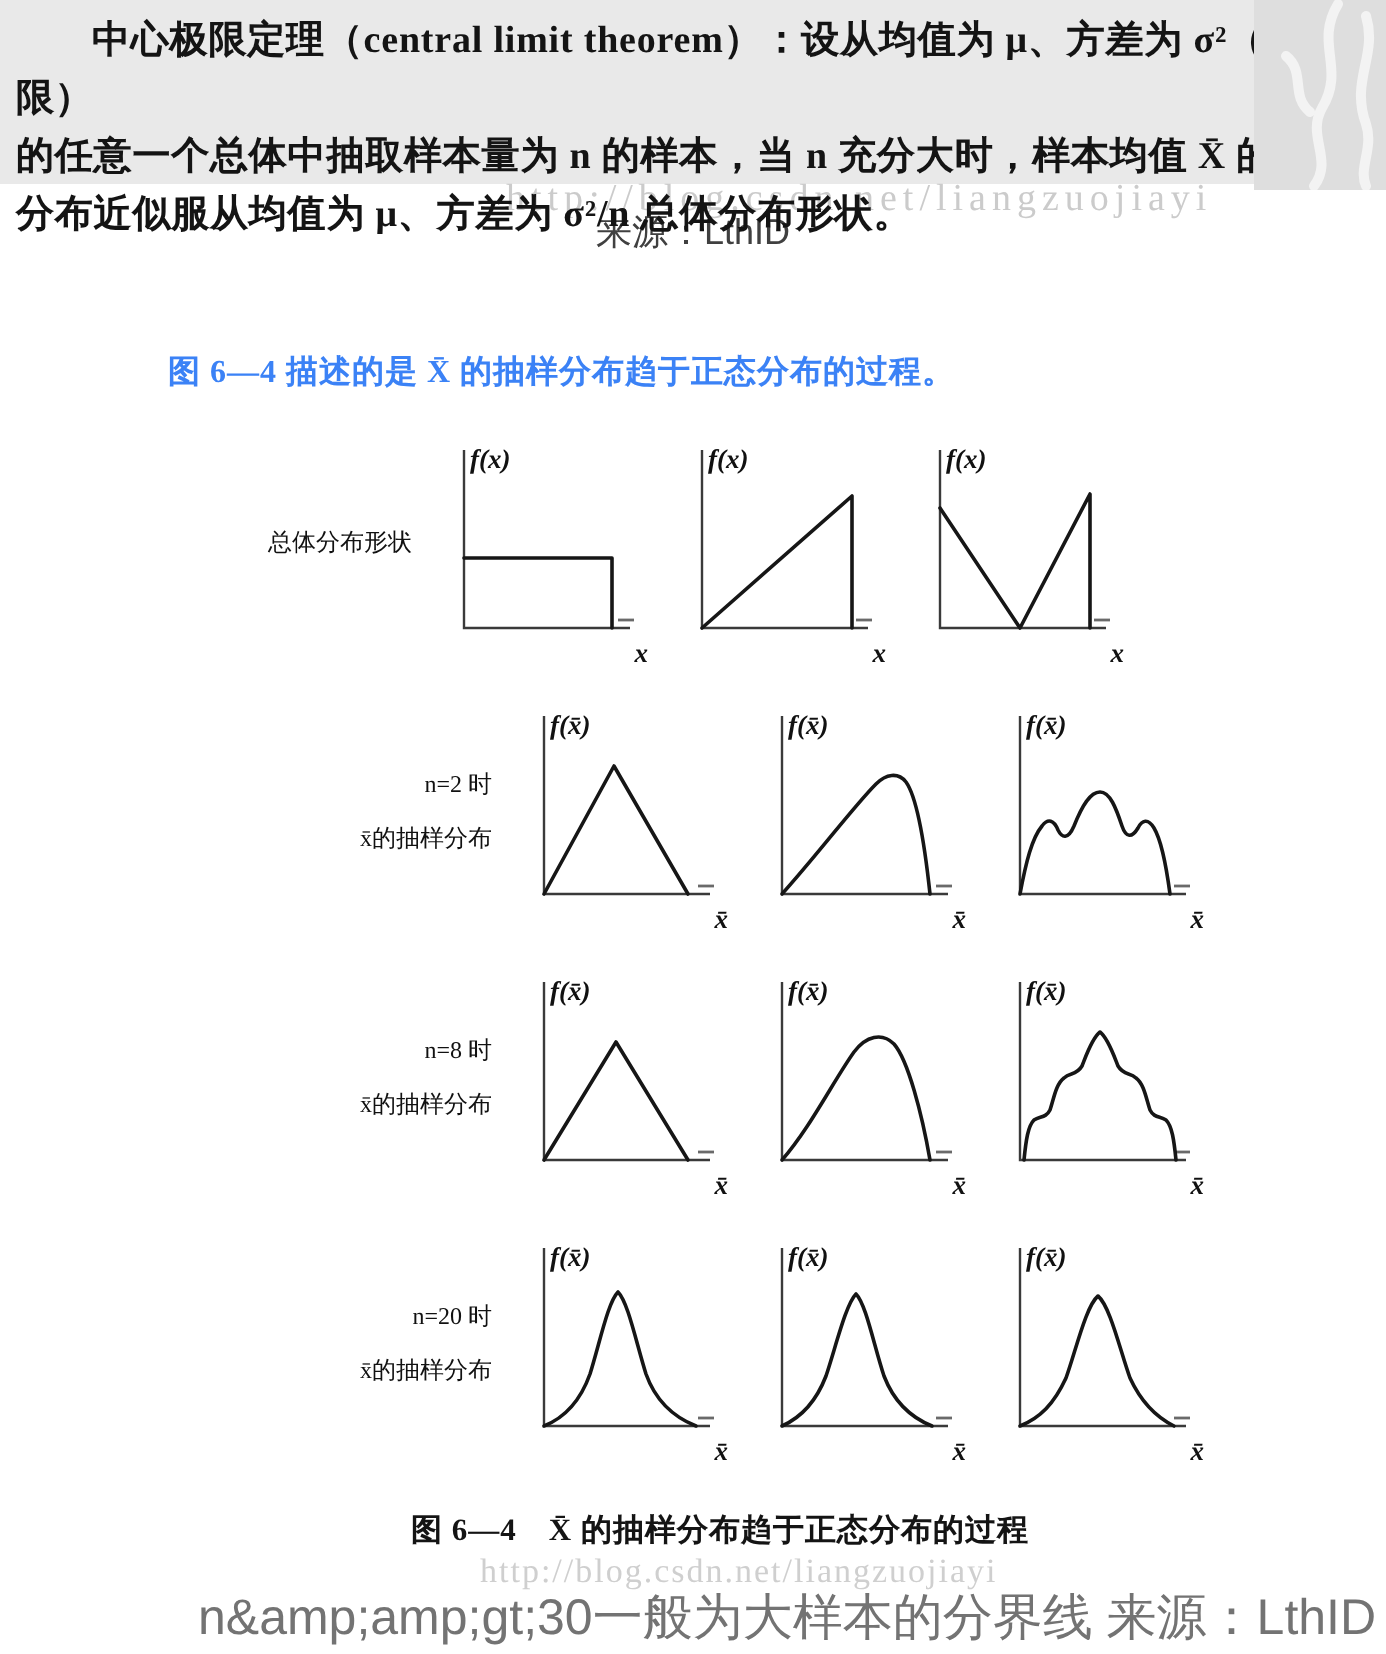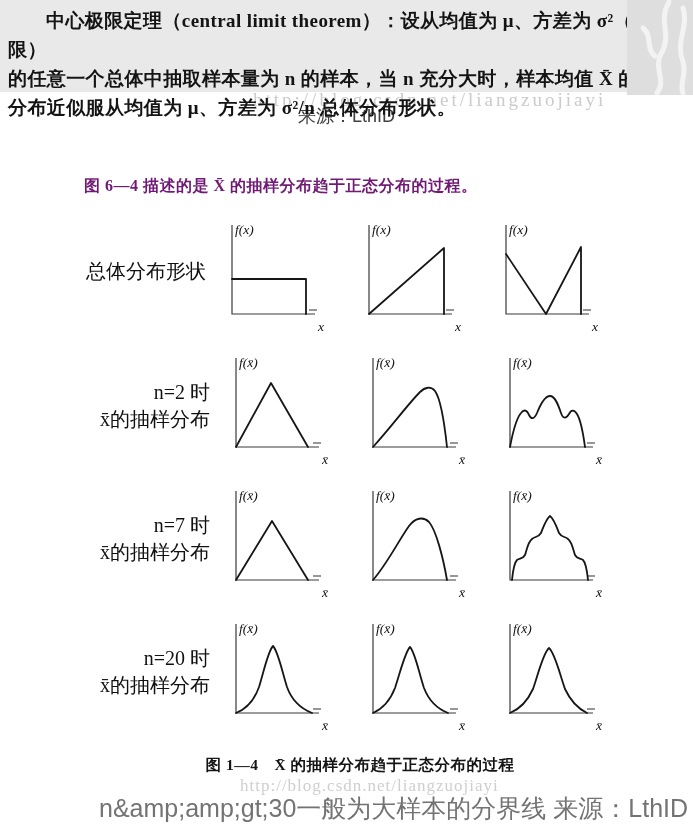--- a/index.html
+++ b/index.html
@@ -43,33 +43,33 @@
     font-size:18px;color:#404040;
   }
   .footer-note{
     position:absolute;left:99px;top:792px;
     font-family:"Liberation Sans","DejaVu Sans",sans-serif;
     font-size:25px;color:#737373;white-space:nowrap;
   }
   
   .fig-intro{
     position:absolute;left:84px;top:176px;
-    font-size:16px;font-weight:bold;color:#701a75;letter-spacing:0.5px;
+    font-size:16px;font-weight:bold;color:#3b82f6;letter-spacing:0.5px;
   }
   
   .fig-grid{ position:absolute;left:0;top:222px;width:600px; }
   .fig-row{ display:flex;align-items:flex-start;margin-bottom:15px; }
   .row-label{
     width:206px;padding-right:16px;box-sizing:content-box;
-    text-align:right;font-size:20px;color:#111;
+    text-align:right;font-size:12px;color:#111;
     line-height:27px;
   }
   .row-label.single{ padding-top:36px; }
   .row-label.double{ padding-top:24px;padding-left:44px; }
-  .plots{ display:flex;gap:37px; }
+  .plots{ display:flex;gap:19px;font-weight:bold; }
   .plot{ position:relative;width:100px;height:118px; }
   .plot svg{ display:block;width:100px;height:100px; }
   .axis{ stroke:#3a3a3a;stroke-width:1.2;fill:none; }
   .tick{ stroke:#6a6a6a;stroke-width:1.4; }
   .curve{ stroke:#161616;stroke-width:1.8;fill:none;
           stroke-linejoin:round;stroke-linecap:round; }
   .ylab{
     position:absolute;left:13px;top:0px;
     font-style:italic;font-size:13.5px;color:#111;
     font-family:"Liberation Serif","DejaVu Serif",serif;
@@ -179,21 +179,21 @@
             <path class="curve" d="M10 92 C13 76 16 64 21 58 C24 54 27 55 29 60 C31 64 34 65 37 58 C41 48 45 41 50 41 C55 41 58 49 61 58 C63 64 66 64 69 59 C71 55 74 54 77 59 C80 64 83 77 85 92"></path>
           </svg>
         <span class="ylab">f(x̄)</span>
         <span class="xlab">x̄</span>
       </div>
     </div>
   </div>
 
   <div class="fig-row">
     <div class="row-label double">
-      <div>n=7 时</div>
+      <div>n=8 时</div>
       <div>x̄的抽样分布</div>
     </div>
     <div class="plots">
       <div class="plot">
         <svg viewBox="0 0 100 100">
             <path class="axis" d="M10 3 L10 92 L93 92"></path>
             <line class="tick" x1="87" y1="88" x2="95" y2="88"></line>
             <path class="curve" d="M10 92 L46 33 L82 92"></path>
           </svg>
         <span class="ylab">f(x̄)</span>
@@ -252,15 +252,15 @@
           </svg>
         <span class="ylab">f(x̄)</span>
         <span class="xlab">x̄</span>
       </div>
     </div>
   </div>
 
 </div>
 
 <div class="wm wm-caption">http://blog.csdn.net/liangzuojiayi</div>
-<div class="fig-caption">图 1—4　X̄ 的抽样分布趋于正态分布的过程</div>
+<div class="fig-caption">图 6—4　X̄ 的抽样分布趋于正态分布的过程</div>
 
 <div class="footer-note">n&amp;amp;amp;gt;30一般为大样本的分界线 来源：LthID</div>
 
 </body></html>

